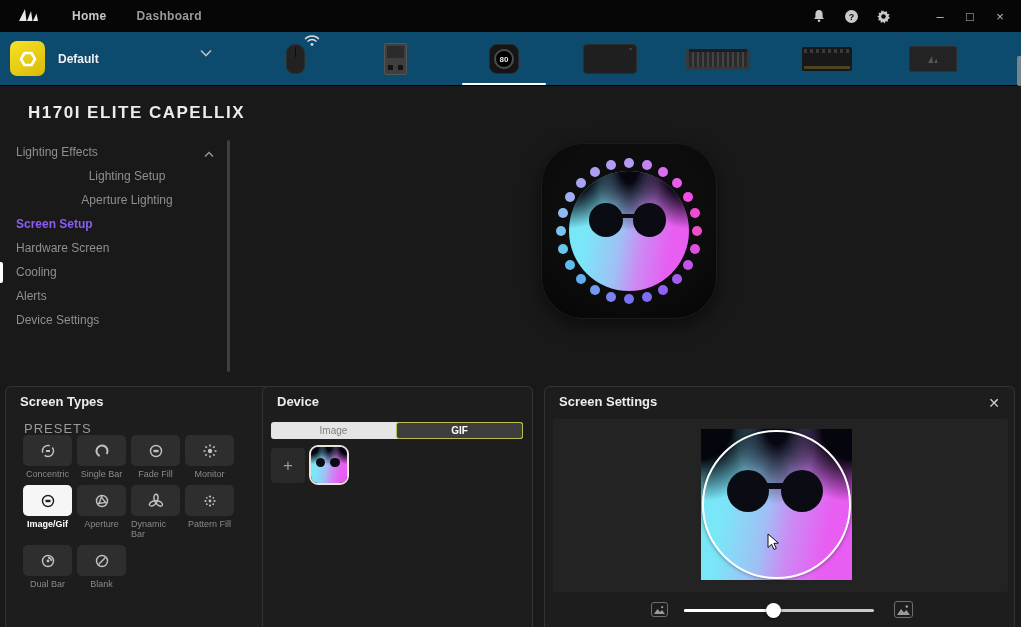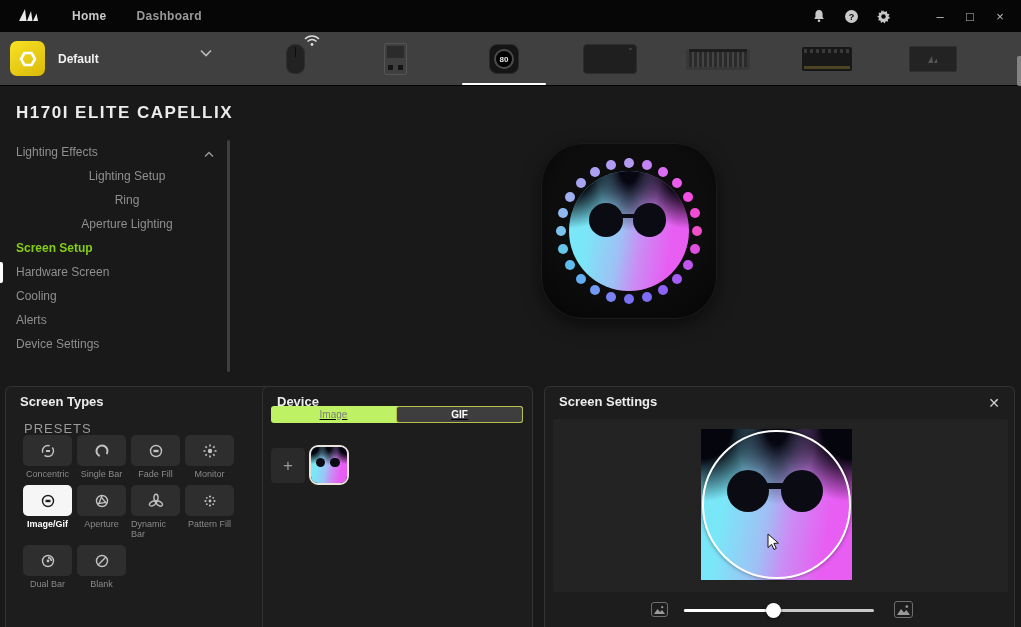--- a/index.html
+++ b/index.html
@@ -11,21 +11,21 @@
   .titlebar { position:absolute; left:0; top:0; width:1021px; height:32px; background:#060606; display:flex; align-items:center; }
   .logo { width:26px; height:20px; margin-left:16px; display:flex; align-items:center; justify-content:center; }
   .nav-item { color:#c7c7c7; font-size:12px; font-weight:bold; margin-left:30px; letter-spacing:.3px; cursor:default; }
   .nav-item.dim { color:#9a9a9a; }
   .tb-right { position:absolute; right:0; top:0; height:32px; display:flex; align-items:center; gap:16px; padding-right:14px; }
   .tb-icon { width:16px; height:16px; display:flex; align-items:center; justify-content:center; }
   .win-ctl { color:#bdbdbd; font-size:13px; width:14px; text-align:center; }
   .win-sep { width:10px; }
 
   
-  .devicebar { position:absolute; left:0; top:32px; width:1021px; height:54px; background:#404040; border-bottom:1px solid #000;text-decoration:underline; }
+  .devicebar { position:absolute; left:0; top:32px; width:1021px; height:54px; background:#0c4a6e; border-bottom:1px solid #000;text-decoration:underline; }
   .profile { position:absolute; left:10px; top:9px; display:flex; align-items:center; }
   .profile-icon { width:35px; height:35px; border-radius:7px; background:linear-gradient(145deg,#f8e224,#d9b90a); display:flex; align-items:center; justify-content:center; }
   .profile-name { color:#f0f0f0; font-size:12px; font-weight:bold; margin-left:13px; }
   .profile-chevron { position:absolute; left:200px; top:11px; }
   .dev { position:absolute; top:0; height:54px; width:84px; display:flex; align-items:center; justify-content:center; }
   .underline { position:absolute; left:462px; top:51px; width:84px; height:2px; background:#fff; border-radius:1px; }
   .dev-scroll { position:absolute; right:0; top:24px; width:4px; height:30px; background:#9a9a9a; border-radius:2px 0 0 2px; opacity:.75; }
 
   
   .sil-mouse { width:19px; height:30px; background:#222; border-radius:9px 9px 8px 8px; border:1px solid #2e2e2e; position:relative; }
@@ -40,25 +40,25 @@
   .sil-pad:after { content:""; position:absolute; right:4px; top:3px; width:3px; height:2px; background:#3c3c3c; }
   .sil-kb { width:64px; height:21px; background:#383838; border-radius:2px; position:relative; overflow:hidden; }
   .sil-kb:before { content:""; position:absolute; inset:3px 3px 3px 3px; background:repeating-linear-gradient(90deg,#2a2a2a 0 3px,#444 3px 5px); }
   .sil-kb:after { content:""; position:absolute; left:3px; top:0; right:3px; height:3px; background:#1d1d1d; }
   .sil-ram { width:50px; height:24px; background:#181818; border-radius:2px; position:relative; }
   .sil-ram:before { content:""; position:absolute; left:2px; top:2px; right:2px; height:4px; background:repeating-linear-gradient(90deg,#3a3a3a 0 3px,#181818 3px 6px); }
   .sil-ram:after { content:""; position:absolute; left:2px; bottom:2px; right:2px; height:3px; background:#4d4423; }
   .sil-box { width:48px; height:26px; background:#232323; border:1px solid #2f2f2f; border-radius:2px; display:flex; align-items:center; justify-content:center; }
 
   
-  .side-title { position:absolute; left:16px; top:103px; color:#ececec; font-size:17px; font-weight:bold; letter-spacing:1.5px; }
+  .side-title { position:absolute; left:28px; top:103px; color:#ececec; font-size:17px; font-weight:bold; letter-spacing:1.5px; }
   .sidebar { position:absolute; left:0; top:140px; width:226px; }
   .side-item { position:relative; height:24px; display:flex; align-items:center; padding-left:16px; color:#8f8f8f; font-size:12px; cursor:default; }
   .side-item.sub { padding-left:28px;justify-content:center; }
-  .side-item.active { color:#84cc16; font-weight:bold; }
+  .side-item.active { color:#8b5cf6; font-weight:bold; }
   .side-item .chev { position:absolute; right:12px; top:7px; }
   .side-scroll { position:absolute; left:227px; top:140px; width:3px; height:232px; background:#3f3f3f; border-radius:2px; }
   .active-bar { position:absolute; left:0; top:262px; width:3px; height:21px; background:#fff; border-radius:0 2px 2px 0; }
 
   
   .cap { position:absolute; left:541px; top:143px; width:176px; height:176px; border-radius:42px;
          background:radial-gradient(circle at 50% 40%, #0d0d0d 55%, #050505 100%);
          box-shadow:0 6px 18px rgba(0,0,0,.55), inset 0 0 0 1px #1c1c1c; }
   .led-ring { position:absolute; inset:0; }
   .led-dot { position:absolute; width:10px; height:10px; border-radius:50%; }
@@ -89,21 +89,21 @@
   .preset { display:flex; flex-direction:column; align-items:center; cursor:default; }
   .tile { width:49px; height:31px; background:#2e2e2e; border-radius:5px; display:flex; align-items:center; justify-content:center; }
   .tile svg { stroke:#c2c2c2; fill:none; stroke-width:1.4; }
   .tile .fillme { fill:#c2c2c2; stroke:none; }
   .preset.sel .tile { background:#f6f6f6; }
   .preset.sel .tile svg { stroke:#1d1d1d; }
   .plabel { margin-top:3px; color:#8a8a8a; font-size:9px; }
   .preset.sel .plabel { color:#fff; font-weight:bold; }
 
   
-  .seg { position:absolute; left:8px; top:19px; width:252px; height:17px; background:#bef264; border-radius:3px; display:flex;text-decoration:underline; }
+  .seg { position:absolute; left:8px; top:35px; width:252px; height:17px; background:#e5e5e5; border-radius:3px; display:flex; }
   .seg-half { flex:1; display:flex; align-items:center; justify-content:center; font-size:10px; color:#7d7d7d; border-radius:3px; }
   .seg-half.on { background:#3e3e3e; border:1px solid #b9bf4a; color:#fff; font-weight:bold; }
   .add-btn { position:absolute; left:8px; top:61px; width:34px; height:35px; background:#2a2a2a; border-radius:4px; color:#9a9a9a; font-size:17px; display:flex; align-items:center; justify-content:center; }
   .thumb { position:absolute; left:46px; top:58px; width:40px; height:40px; border-radius:9px; border:2px solid #e9e5da; overflow:hidden; background:#05050e; }
   .thumb .lens.l { left:14%; top:30%; width:26%; height:26%; }
   .thumb .lens.r { left:54%; top:30%; width:26%; height:26%; }
 
   
   .p-set .close { position:absolute; right:14px; top:8px; color:#cfcfcf; font-size:14px; }
   .preview { position:absolute; left:8px; top:32px; width:455px; height:173px; background:#232323; border-radius:2px; overflow:hidden; }
@@ -215,23 +215,20 @@
     <div class="side-item">
       <span>Lighting Effects</span>
       <span class="chev">
         <svg width="10" height="7" viewBox="0 0 10 7">
             <polyline points="1,5.5 5,1.5 9,5.5" fill="none" stroke="#9a9a9a" stroke-width="1.4"></polyline>
           </svg>
       </span>
     </div>
     <div class="side-item sub">
         <span>Lighting Setup</span>
-      </div>
-    <div class="side-item sub">
-        <span>Ring</span>
       </div>
     <div class="side-item sub">
         <span>Aperture Lighting</span>
       </div>
     <div class="side-item active">
         <span>Screen Setup</span>
       </div>
     <div class="side-item">
         <span>Hardware Screen</span>
       </div>

